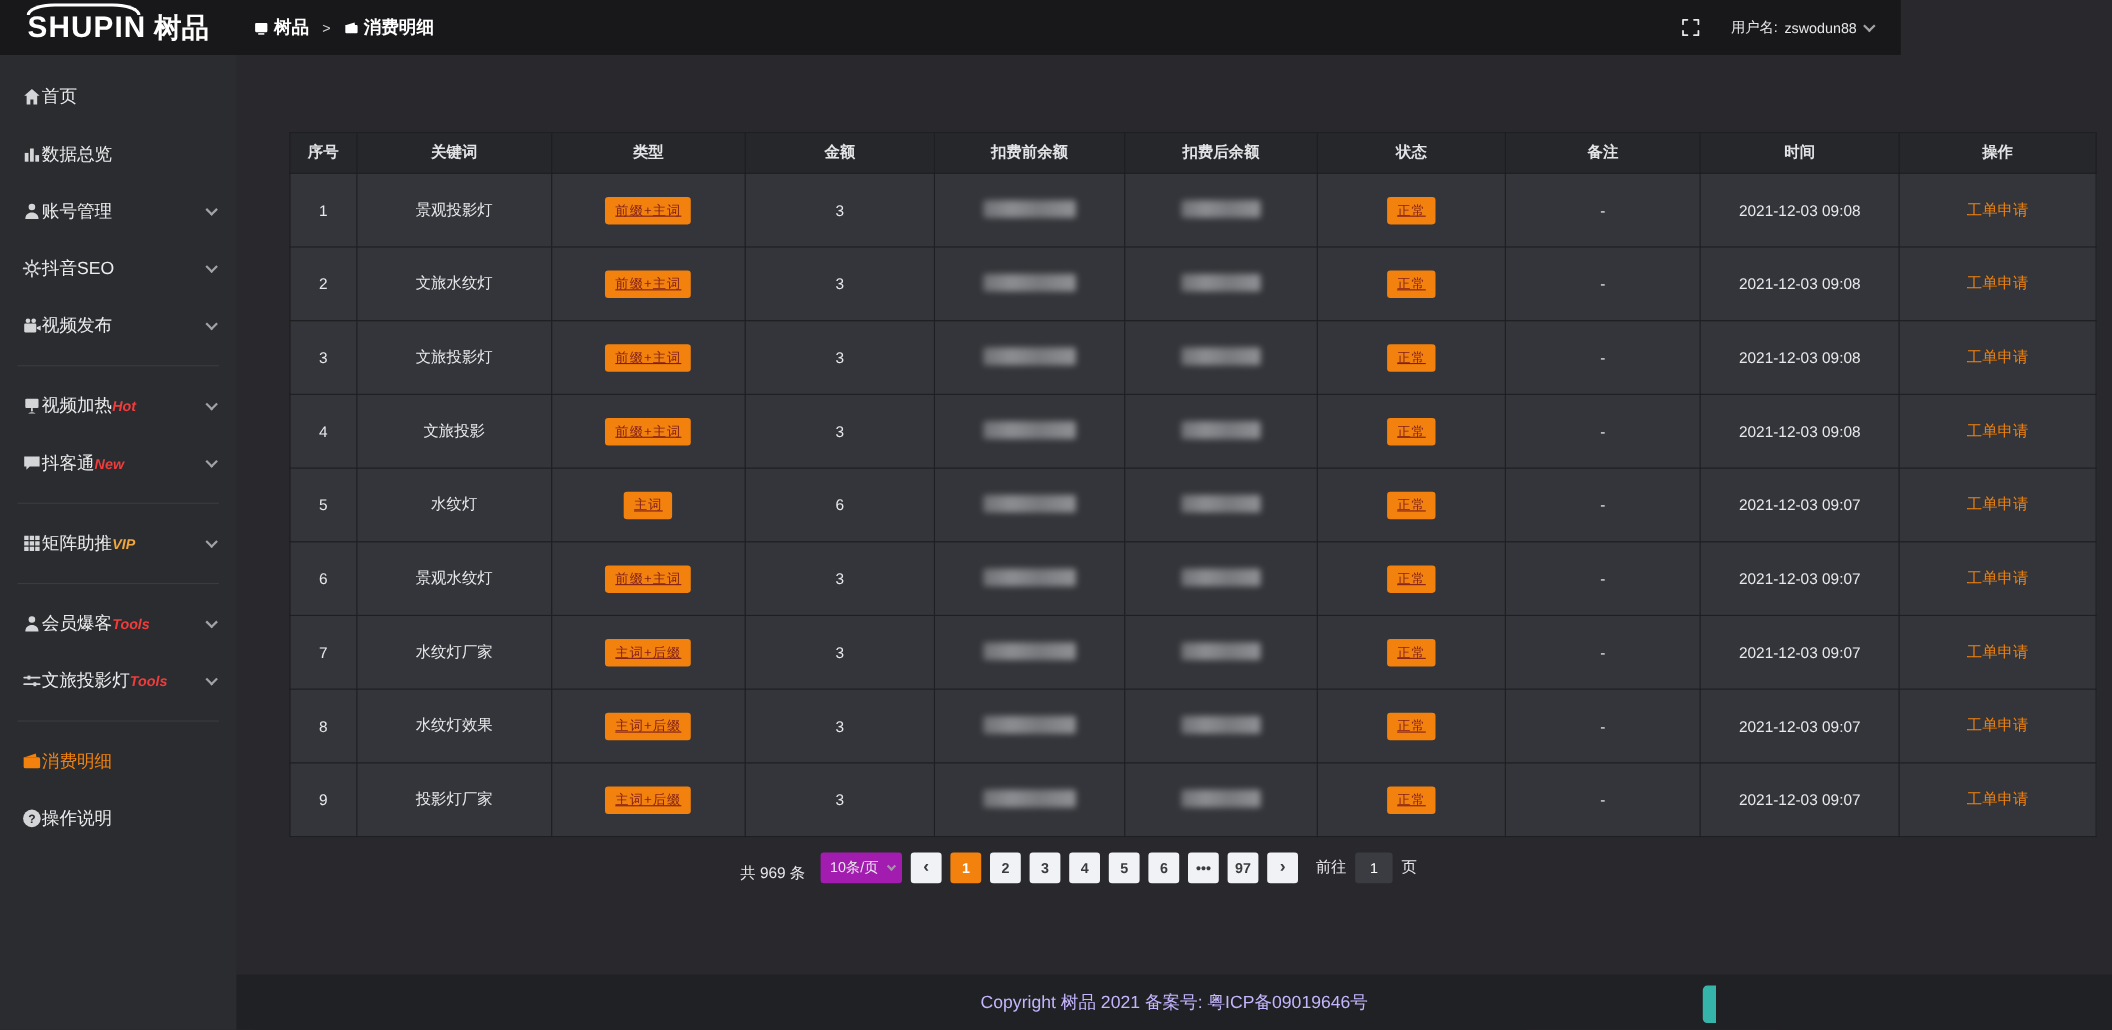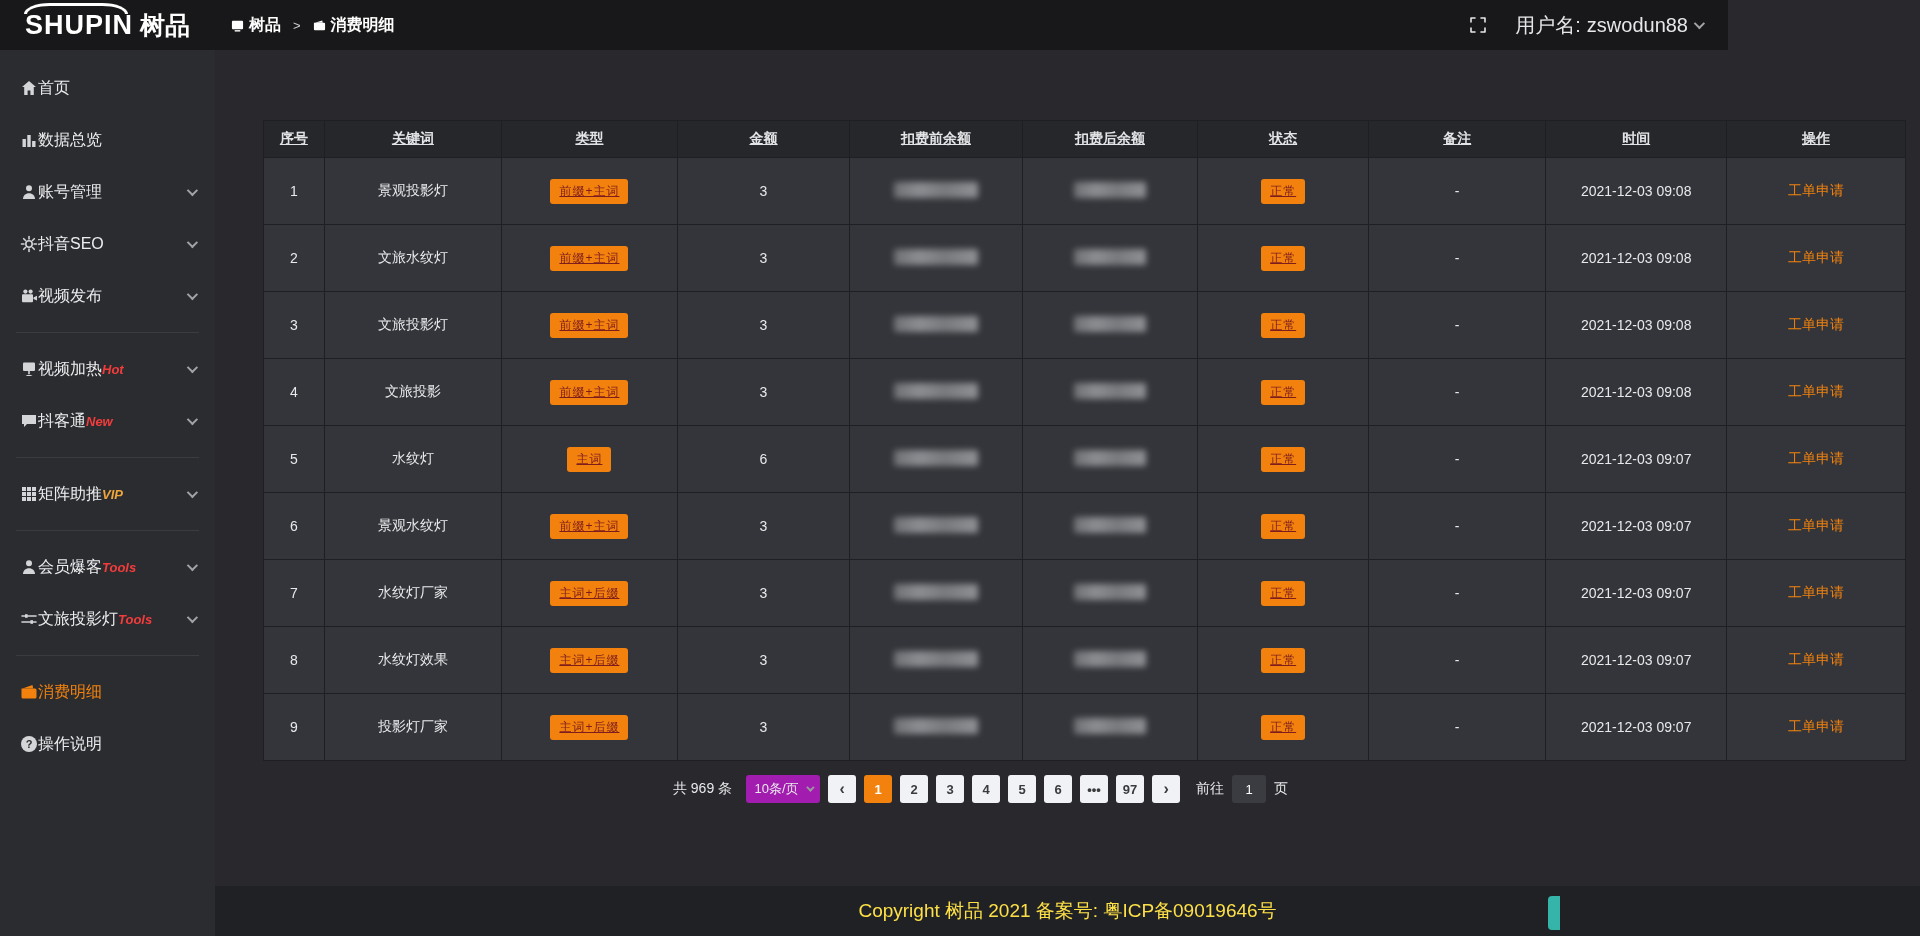--- a/index.html
+++ b/index.html
@@ -13,21 +13,21 @@
     justify-content:center; color:#fff; white-space:nowrap; }
   .logo-arc { position:absolute; top:3px; left:24px; width:104px; height:11px;
     border:3px solid #fff; border-bottom:none; border-radius:52px 52px 0 0 / 22px 22px 0 0; }
   .logo-en { font-size:27px; font-weight:bold; letter-spacing:1px; }
   .logo-cn { font-size:25px; font-weight:bold; margin-left:7px; }
   .breadcrumb { display:flex; align-items:center; margin-left:16px; font-size:16px;
     font-weight:bold; color:#fff; gap:8px; }
   .bc-item { display:flex; align-items:center; gap:5px; }
   .bc-sep { color:#cfd0d2; font-size:13px; font-weight:normal; padding:0 4px; }
   .topbar-right { margin-left:auto; display:flex; align-items:center; gap:28px;
-    padding-right:26px; font-size:20px; color:#e6e7e9; }
+    padding-right:26px; font-size:13px; color:#e6e7e9; }
   .userbox { display:flex; align-items:center; gap:6px; cursor:pointer; }
 
   
   .sidebar { position:absolute; top:50px; left:0; width:215px; height:886px;
     background:#2b2c30; }
   .menu { list-style:none; padding-top:12px; }
   .menu li.item { position:relative; height:52px; display:flex; align-items:center;
     padding-left:20px; font-size:16px; color:#eceded; cursor:pointer; }
   .menu li.item .tag { font-size:13px; font-weight:bold; font-style:italic; }
   .tag-red { color:#f23c3c; }
@@ -46,52 +46,52 @@
     transform:rotate(45deg) translateY(-2px); display:inline-block; }
 
   
   .content { position:absolute; top:50px; left:215px; width:1705px; height:836px;
     background:#29292d; padding:28px 14px 0 48px; }
   .balance { font-size:15px; font-weight:bold; color:#fff; }
   .balance b { margin-left:6px; font-size:15px; }
 
   table { width:100%; margin-top:42px; border-collapse:collapse; table-layout:fixed; }
   th, td { border:1px solid #1e1f22; text-align:center; font-size:14px; }
-  thead th { height:37px; background:#26272b; color:#e3e4e6; font-weight:bold;text-decoration:underline; }
+  thead th { height:37px; background:#26272b; color:#e3e4e6; font-weight:bold; }
   tbody td { height:67px; background:#34353a; color:#e8e9eb; }
   .badge { display:inline-block; background:#f2820d; color:#7f1d1d; font-size:12px;
     padding:4px 9px; border-radius:3px; letter-spacing:1px;text-decoration:underline; }
   .redacted { display:inline-block; height:16px; border-radius:2px; opacity:.8;
     background:linear-gradient(90deg,#7e7f83,#a3a4a8 30%,#8a8b8f 60%,#a8a9ad);
     filter:blur(3px); }
   .r1 { width:84px; } .r2 { width:72px; }
   .action-link { color:#f2820d; cursor:pointer; }
 
   
-  .pagination { margin-top:14px; display:flex; align-items:center; justify-content:center;
+  .pagination { margin-top:14px; display:flex; align-items:flex-end; justify-content:center;
     gap:8px; transform:translateX(-104px); font-size:14px; color:#e8e9eb; }
   .pg-total { margin-right:6px; }
   .pg-size { height:28px; min-width:74px; background:#a21caf; border-radius:3px;
     display:flex; align-items:center; justify-content:center; gap:7px; padding:0 8px;
     font-size:13px; color:#e8e9eb; cursor:pointer; }
   .pg-size .chev { width:6px; height:6px; border-color:#9a9b9f; }
   .pg-btn { min-width:28px; height:28px; border:none; border-radius:3px; background:#f0f2f5;
     color:#3a3b3d; font-size:13px; font-weight:bold; cursor:pointer;
     font-family:"Liberation Sans","DejaVu Sans",sans-serif; }
   .pg-btn.active { background:#f2820d; color:#fff; }
   .pg-btn.nav { font-size:16px; }
   #pg-pages { display:flex; gap:8px; }
   .pg-goto { margin-left:8px; display:flex; align-items:center; gap:8px; }
   .pg-input { width:34px; height:28px; background:#3b3c41; border:none; border-radius:3px;
     color:#fff; text-align:center; font-size:13px; }
 
   
   footer { position:absolute; left:215px; bottom:0; width:1705px; height:50px;
     background:#202125; display:flex; align-items:center; justify-content:center;
-    font-size:19px; color:#fde047; }
+    font-size:16px; color:#c4b5fd; }
   .chat-handle { position:absolute; left:1548px; top:896px; width:12px; height:34px;
     background:#35b5aa; border-radius:4px 0 0 4px; cursor:pointer; }
 </style>
 </head>
 <body>
 
 <div class="topbar">
   <div class="logo">
     <span class="logo-arc"></span>
     <span class="logo-en">SHUPIN</span>

